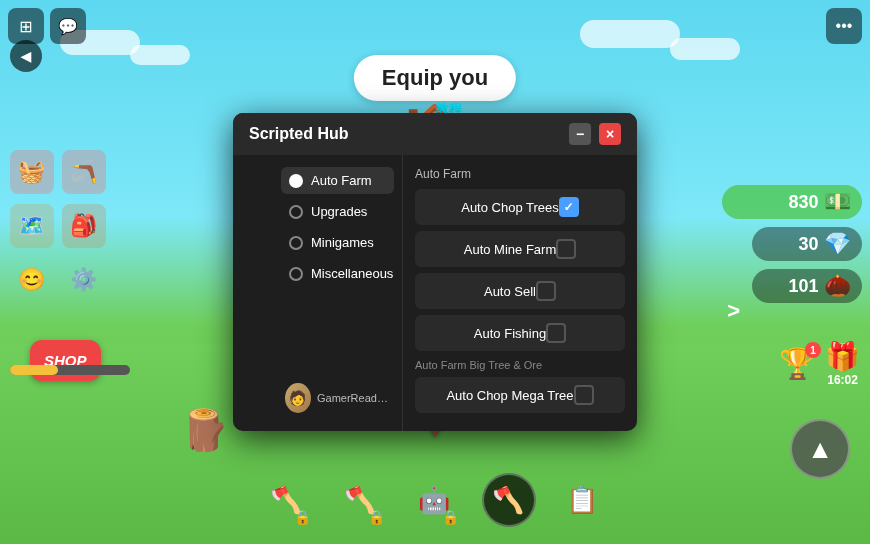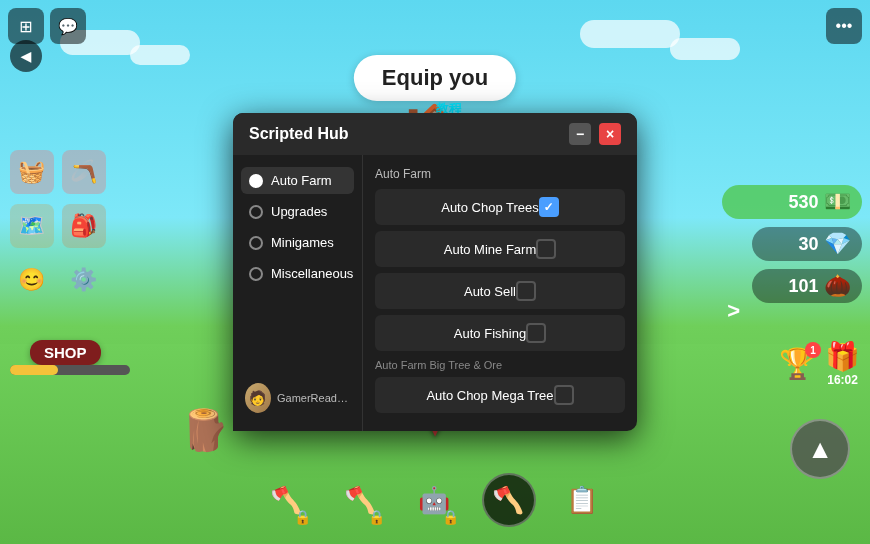--- a/index.html
+++ b/index.html
@@ -132,28 +132,29 @@
       align-items: center;
       justify-content: center;
       font-size: 22px;
     }
 
     
     .shop-btn {
       position: absolute;
       left: 30px;
       top: 340px;
-      background: #7f1d1d;
+      background: #ef4444;
       border-radius: 12px;
-      padding: 4px 14px;
+      padding: 12px 14px;
       color: white;
       font-size: 15px;
       font-weight: bold;
       cursor: pointer;
       box-shadow: 0 2px 6px rgba(0,0,0,0.3);
+      font-style: italic;
     }
     .shop-bar {
       position: absolute;
       left: 10px;
       top: 365px;
       width: 120px;
       height: 10px;
       background: #555;
       border-radius: 5px;
     }
@@ -353,20 +354,21 @@
       cursor: pointer;
       font-size: 14px;
       font-weight: bold;
     }
     .modal-btn.minimize { background: #555; color: white; }
     .modal-btn.close { background: #e84444; color: white; }
 
     .modal-body {
       display: flex;
       flex: 1;
+      padding-left: 40px;
     }
 
     
     .modal-sidebar {
       width: 130px;
       padding: 12px 8px;
       background: #1e1e1e;
       border-right: 1px solid #333;
       display: flex;
       flex-direction: column;
@@ -551,21 +553,21 @@
 <div class="shop-btn">
   <span>SHOP</span>
 </div>
 <div class="shop-bar">
   <div class="shop-bar-fill"></div>
 </div>
 
 <div class="right-hud">
 
   <div class="stat-bar" style="background:rgba(80,200,80,0.8);min-width:140px;">
-    <span class="stat-value">530</span>
+    <span class="stat-value">830</span>
     <span class="stat-icon">💵</span>
   </div>
 
   <div class="stat-bar">
     <span class="stat-value">30</span>
     <span class="stat-icon">💎</span>
   </div>
 
   <div class="stat-bar">
     <span class="stat-value">101</span>

